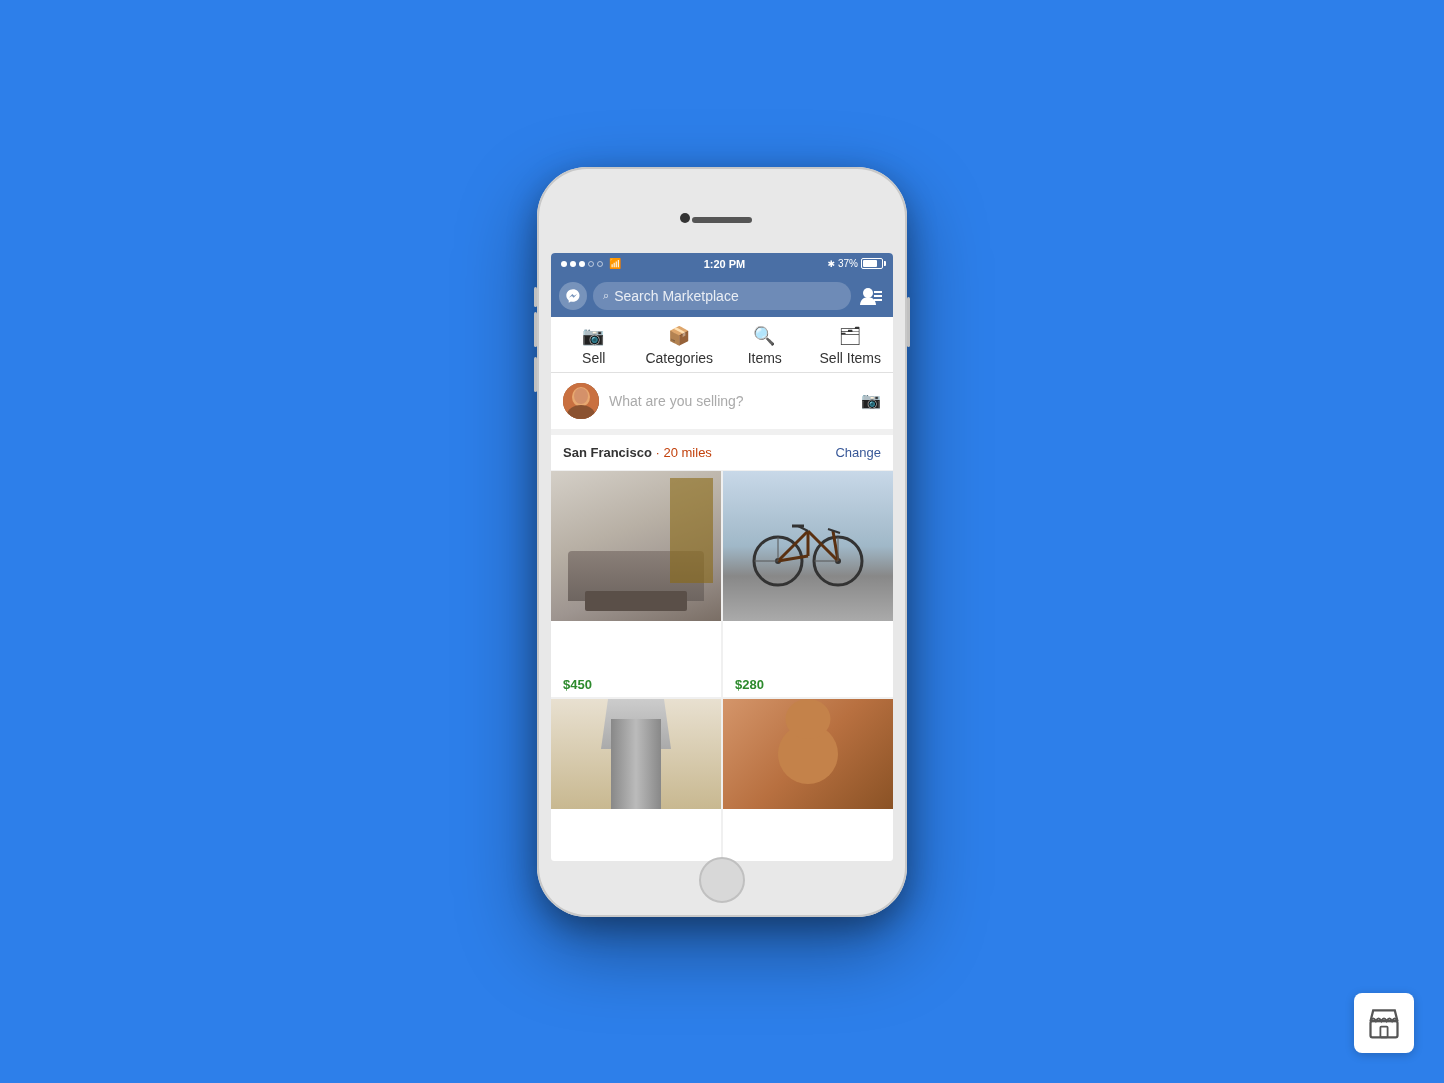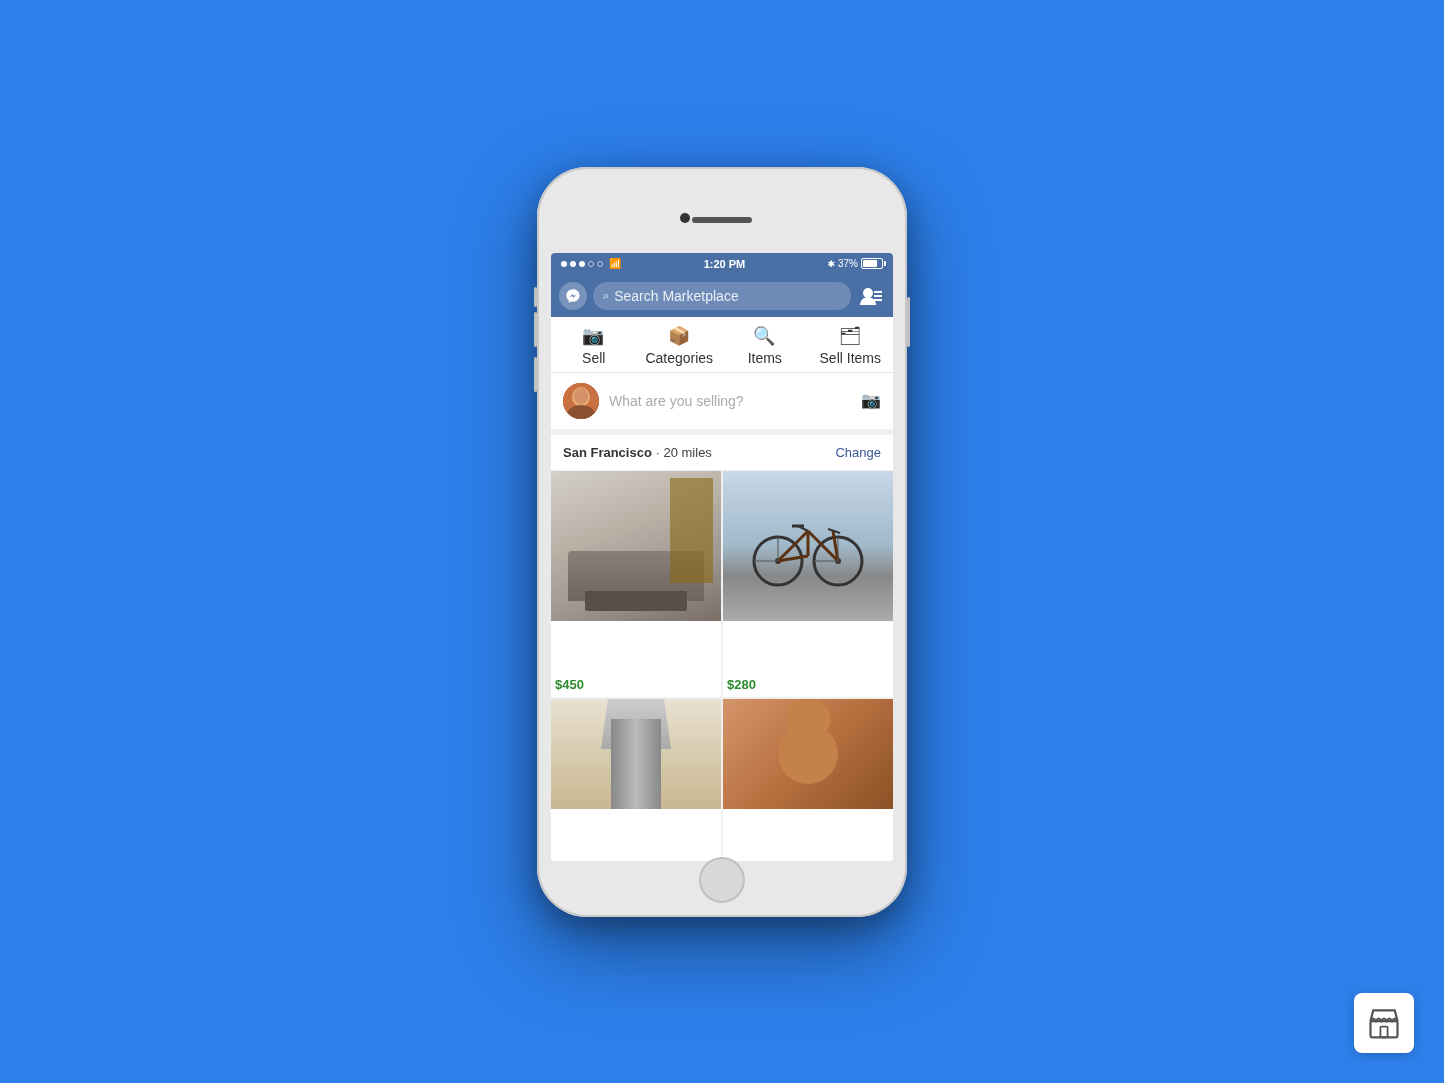--- a/index.html
+++ b/index.html
@@ -341,21 +341,21 @@
       font-size: 13px;
       color: #333;
     }
 
     .location-text .location-name {
       font-weight: 600;
       margin-top: 36px;
     }
 
     .location-text .location-miles {
-      color: #404040;
+      color: #c2410c;
     }
 
     .change-btn {
       color: #385898;
       font-size: 13px;
       font-weight: 500;
     }
 
     
     .listings-grid {
@@ -430,21 +430,21 @@
       background: linear-gradient(to bottom, #c8d8e8 0%, #a0b8c8 50%, #888888 70%, #aaaaaa 100%);
       position: relative;
       overflow: hidden;
       display: flex;
       align-items: center;
       justify-content: center;
     }
 
     
     .listing-price {
-      padding: 5px 4px;
+      padding: 5px 12px;
       font-size: 13px;
       font-weight: 600;
       color: #2d8a2d;
     }
 
     
     .lamp-bg {
       width: 100%;
       height: 110px;
       background: linear-gradient(to bottom, #e8e0d0, #c8b890);

